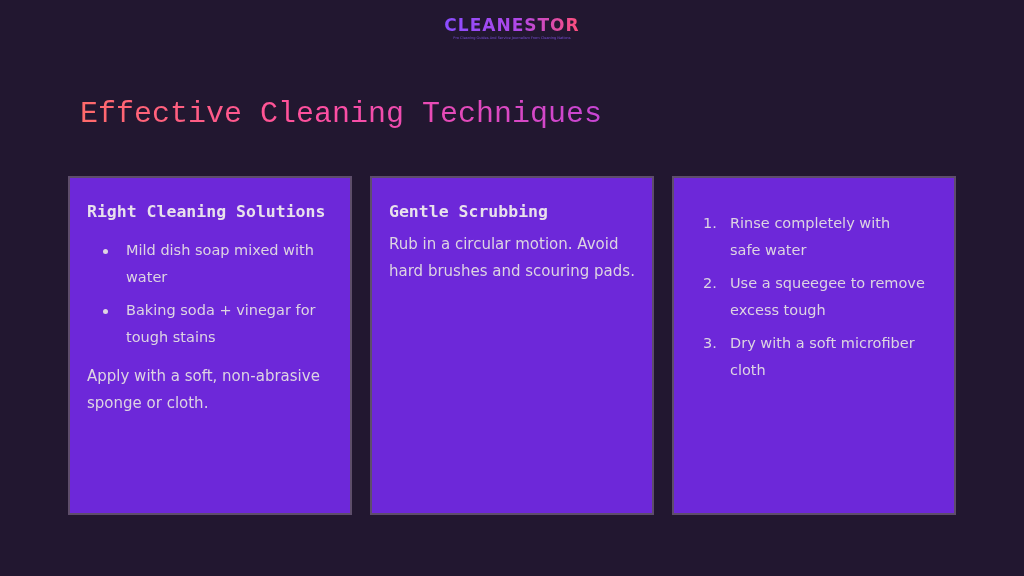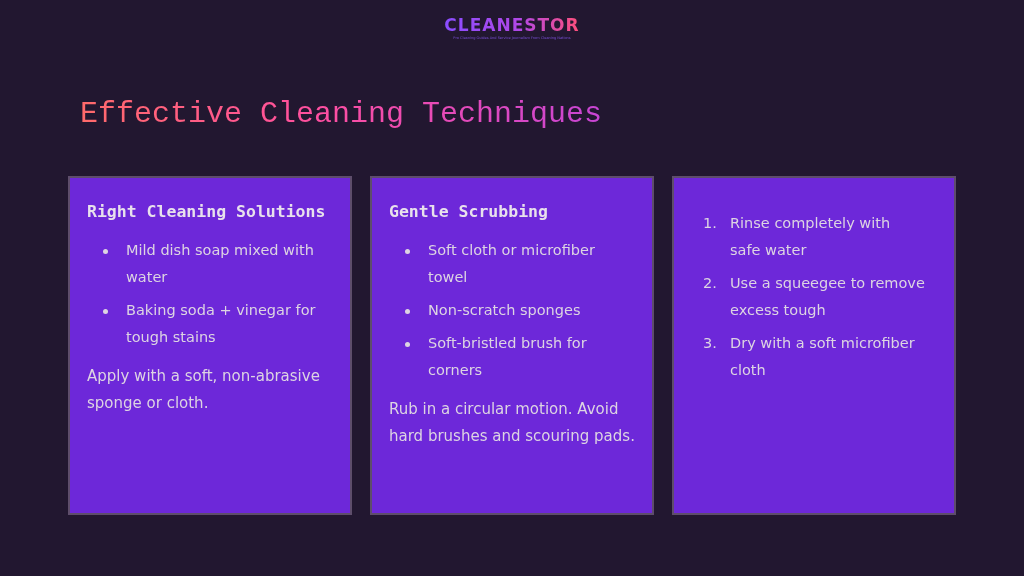--- a/index.html
+++ b/index.html
@@ -78,25 +78,20 @@
   <h2>Right Cleaning Solutions</h2>
   <ul>
     <li><span class="marker"></span><span>Mild dish soap mixed with water</span></li>
     <li><span class="marker"></span><span>Baking soda + vinegar for tough stains</span></li>
   </ul>
   <p>Apply with a soft, non-abrasive sponge or cloth.</p>
 </section>
 
 <section class="card" style="left:370px;">
   <h2>Gentle Scrubbing</h2>
-  <ul>
-    <li><span class="marker"></span><span>Soft cloth or microfiber towel</span></li>
-    <li><span class="marker"></span><span>Non-scratch sponges</span></li>
-    <li><span class="marker"></span><span>Soft-bristled brush for corners</span></li>
-  </ul>
   <p>Rub in a circular motion. Avoid hard brushes and scouring pads.</p>
 </section>
 
 <section class="card" style="left:672px;">
   <ol>
     <li><span class="marker">1.</span><span>Rinse completely with safe water</span></li>
     <li><span class="marker">2.</span><span>Use a squeegee to remove excess tough</span></li>
     <li><span class="marker">3.</span><span>Dry with a soft microfiber cloth</span></li>
   </ol>
 </section>

